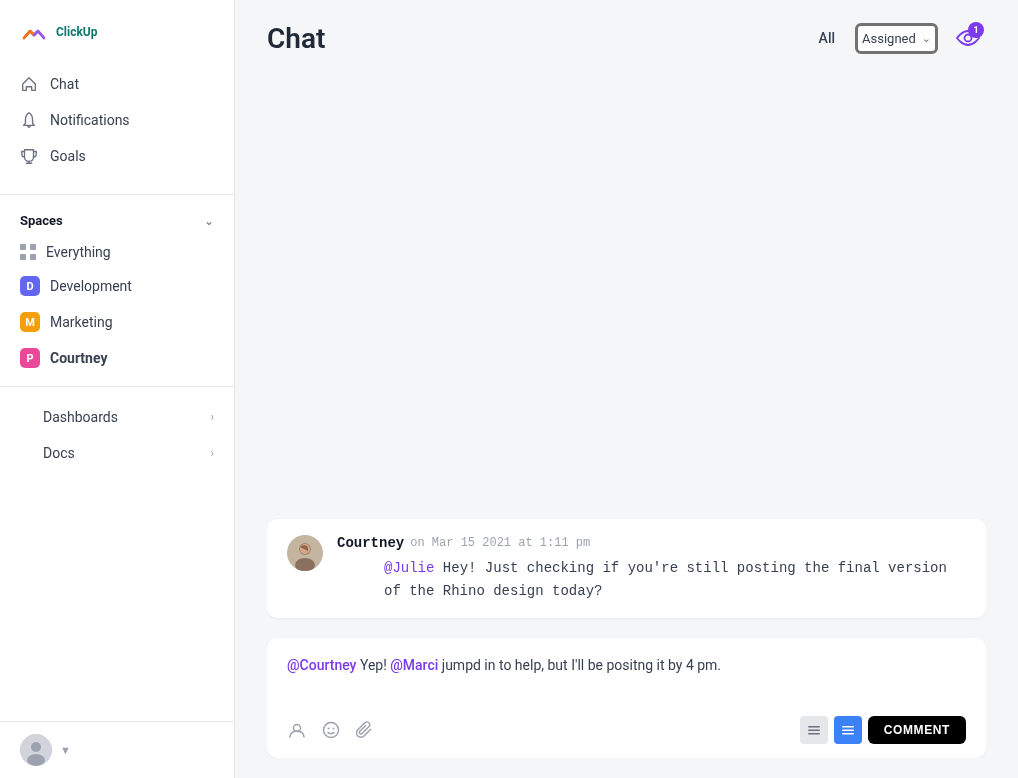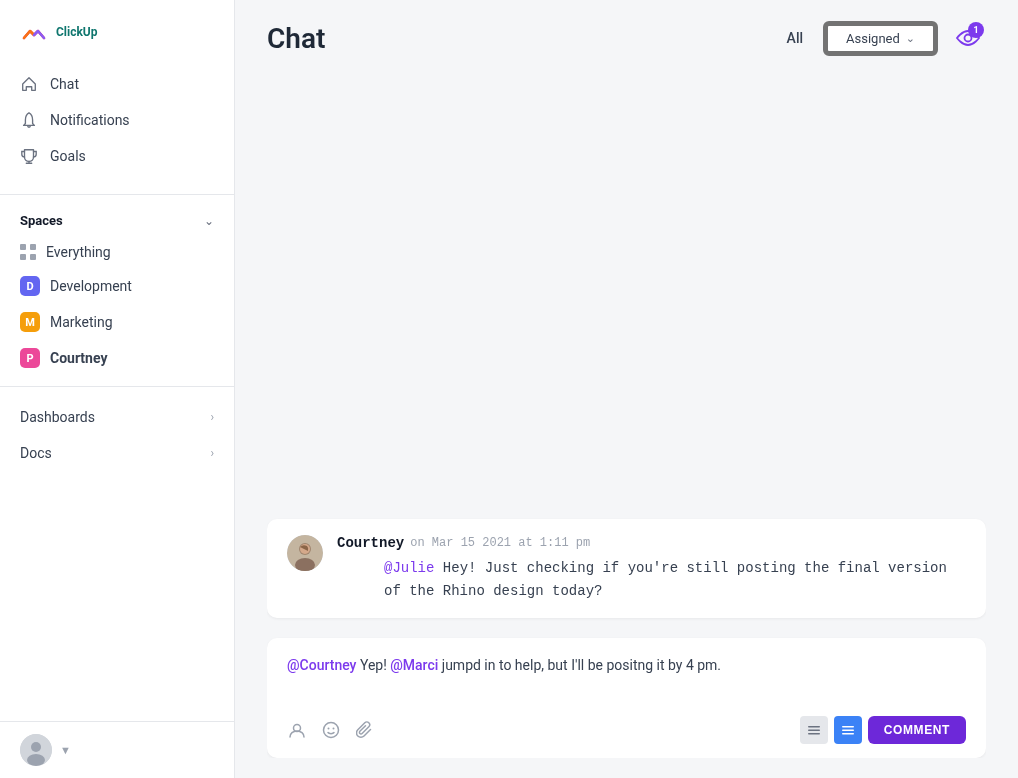--- a/index.html
+++ b/index.html
@@ -147,20 +147,21 @@
       padding: 10px 20px;
       cursor: pointer;
       font-size: 14px;
       color: #374151;
     }
 
     .sidebar-section-item .left {
       display: flex;
       align-items: center;
       gap: 10px;
+      margin-left: 23px;
     }
 
     .sidebar-footer {
       margin-top: auto;
       padding: 12px 20px;
       display: flex;
       align-items: center;
       gap: 8px;
       border-top: 1px solid #e5e7eb;
     }
@@ -213,23 +214,23 @@
       color: #374151;
       padding: 4px 8px;
       cursor: pointer;
       font-weight: 500;
     }
 
     .assigned-dropdown {
       display: flex;
       align-items: center;
       gap: 6px;
-      border: 5px solid #737373;
+      border: 3px solid #737373;
       border-radius: 6px;
-      padding: 5px 18px;
+      padding: 5px 4px;
       background: #fff;
       cursor: pointer;
       font-size: 13px;
       color: #374151;
     }
 
     .eye-badge {
       position: relative;
       width: 36px;
       height: 36px;
@@ -383,21 +384,21 @@
       justify-content: center;
       cursor: pointer;
       font-size: 11px;
     }
 
     .format-btn.blue {
       background: #3b82f6;
     }
 
     .comment-btn {
-      background: #6d28d9;
+      background: #000000;
       color: #fff;
       border: none;
       padding: 7px 16px;
       border-radius: 6px;
       font-size: 12px;
       font-weight: 700;
       letter-spacing: 0.05em;
       cursor: pointer;
       text-transform: uppercase;
     }

